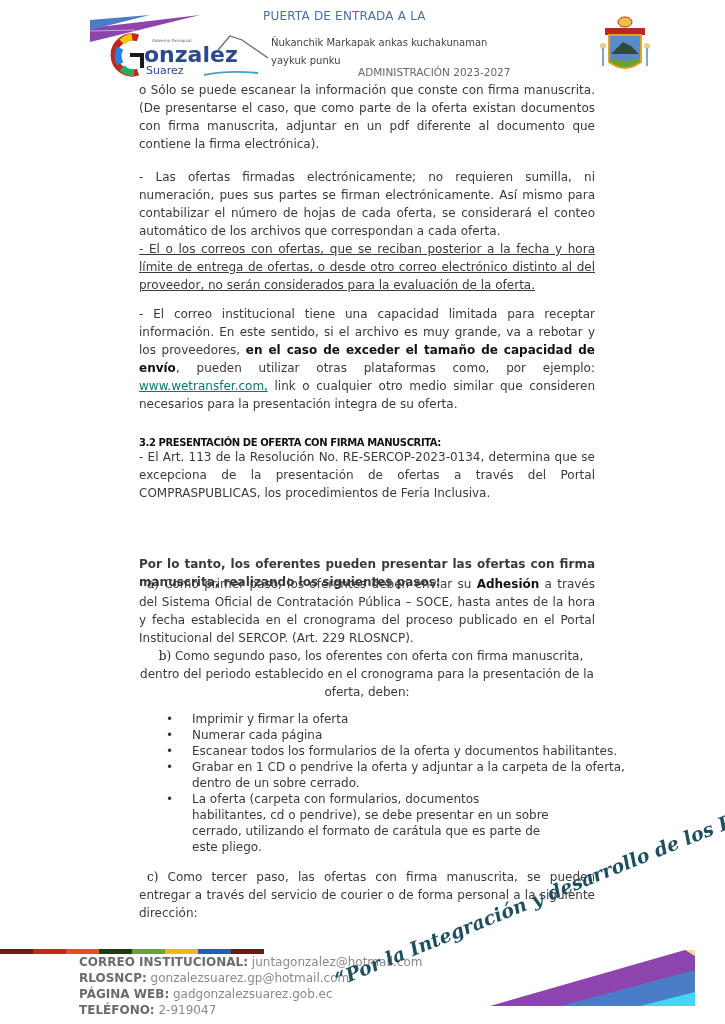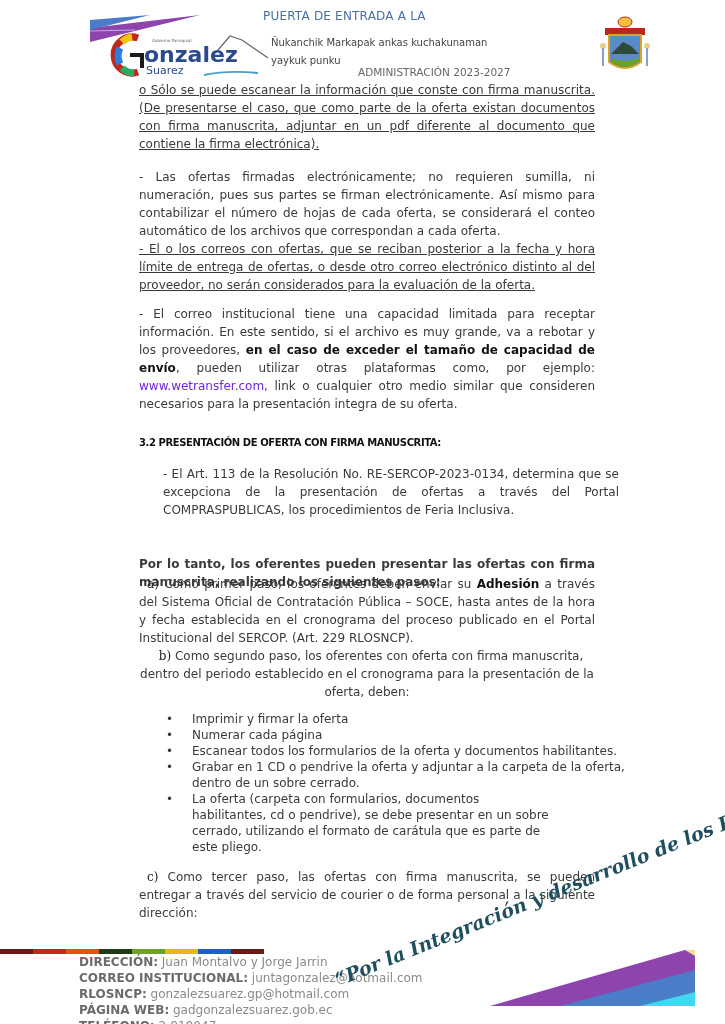--- a/index.html
+++ b/index.html
@@ -11,21 +11,21 @@
   .hdr-wedge { left: 90px; top: 0; width: 110px; height: 42px; }
   .hdr-title { left: 263px; top: 9px; font-size: 12px; color: #4a6fa5; letter-spacing: 0.2px; }
   .hdr-kichwa { left: 271px; top: 34px; font-size: 10px; color: #444; line-height: 18px; width: 260px; }
   .hdr-admin { left: 358px; top: 66px; font-size: 10.5px; font-weight: normal; color: #666; }
   .logo { left: 108px; top: 28px; width: 160px; height: 52px; }
   .coat { left: 595px; top: 14px; width: 60px; height: 66px; }
 
   
   .para { left: 139px; width: 456px; font-size: 12px; line-height: 18px; color: #3a3a3a; text-align: justify; }
   .para b { color: #111; }
-  .link { color: #6d28d9; }
+  .link { color: #0f766e; text-decoration: underline; }
   .heading { left: 139px; top: 437px; font-size: 10px; font-weight: bold; color: #111; letter-spacing: -0.4px; }
   .steplabel { font-family: "DejaVu Serif", serif; color: #222; }
   ul.bullets { position: absolute; left: 150px; top: 711px; width: 460px; margin: 0; padding: 0 0 0 42px;
                font-size: 12px; line-height: 16px; color: #3a3a3a; list-style: none; }
   ul.bullets li { position: relative; }
   ul.bullets li .dot { position: absolute; left: -26px; top: 0; }
 
   
   .stripe { left: 0; top: 949px; height: 5px; display: flex; }
   .stripe div { width: 33px; height: 5px; }
@@ -69,30 +69,30 @@
   <rect x="10" y="14" width="40" height="7" fill="#b42a1c"></rect>
   <path d="M14,21 L46,21 L46,48 Q30,60 14,48 Z" fill="#5a8ac8" stroke="#e0a020" stroke-width="2"></path>
   <path d="M16,40 L28,28 L36,32 L44,40 Z" fill="#2e4a3a"></path>
   <path d="M16,44 Q30,50 44,44 L44,48 Q30,58 16,48 Z" fill="#6aa22a"></path>
   <circle cx="8" cy="32" r="3" fill="#e8d080"></circle>
     <rect x="7" y="34" width="2" height="18" fill="#8aa0c8"></rect>
   <circle cx="52" cy="32" r="3" fill="#e8d080"></circle>
     <rect x="51" y="34" width="2" height="18" fill="#8aa0c8"></rect>
 </svg>
 
-<div class="abs para" style="top:81px;text-decoration:underline;">o Sólo se puede escanear la información que conste con firma manuscrita. (De presentarse el caso, que como parte de la oferta existan documentos con firma manuscrita, adjuntar en un pdf diferente al documento que contiene la firma electrónica).</div>
+<div class="abs para" style="top:81px;">o Sólo se puede escanear la información que conste con firma manuscrita. (De presentarse el caso, que como parte de la oferta existan documentos con firma manuscrita, adjuntar en un pdf diferente al documento que contiene la firma electrónica).</div>
 <div class="abs para" style="top:168px;">- Las ofertas firmadas electrónicamente; no requieren sumilla, ni numeración, pues sus partes se firman electrónicamente. Así mismo para contabilizar el número de hojas de cada oferta, se considerará el conteo automático de los archivos que correspondan a cada oferta.</div>
 <div class="abs para" style="top:240px;text-decoration:underline;">- El o los correos con ofertas, que se reciban posterior a la fecha y hora límite de entrega de ofertas, o desde otro correo electrónico distinto al del proveedor, no serán considerados para la evaluación de la oferta.</div>
 <div class="abs para" style="top:305px;">
   <span>- El correo institucional tiene una capacidad limitada para receptar información. En este sentido, si el archivo es muy grande, va a rebotar y los proveedores, </span><b>en el caso de exceder el tamaño de capacidad de envío</b><span>, pueden utilizar otras plataformas como, por ejemplo: </span><a class="link">www.wetransfer.com,</a><span> link o cualquier otro medio similar que consideren necesarios para la presentación integra de su oferta.</span>
 </div>
 
 <div class="abs heading">3.2 PRESENTACIÓN DE OFERTA CON FIRMA MANUSCRITA:</div>
 
-<div class="abs para" style="top:465px;margin-left:24px;">- El Art. 113 de la Resolución No. RE-SERCOP-2023-0134, determina que se excepciona de la presentación de ofertas a través del Portal COMPRASPUBLICAS, los procedimientos de Feria Inclusiva.</div>
+<div class="abs para" style="top:448px;">- El Art. 113 de la Resolución No. RE-SERCOP-2023-0134, determina que se excepciona de la presentación de ofertas a través del Portal COMPRASPUBLICAS, los procedimientos de Feria Inclusiva.</div>
 <div class="abs para" style="top:555px;font-weight:bold;">Por lo tanto, los oferentes pueden presentar las ofertas con firma manuscrita, realizando los siguientes pasos:</div>
 
 <div class="abs para" style="top:575px; text-indent:8px;">
   <span class="steplabel">a)</span><span> Como primer paso, los oferentes deben enviar su </span><b>Adhesión</b><span> a través del Sistema Oficial de Contratación Pública – SOCE, hasta antes de la hora y fecha establecida en el cronograma del proceso publicado en el Portal Institucional del SERCOP. (Art. 229 RLOSNCP).</span>
 </div>
 <div class="abs para" style="top:647px; text-align:center; text-indent:8px;">
   <span class="steplabel">b)</span><span> Como segundo paso, los oferentes con oferta con firma manuscrita, dentro del periodo establecido en el cronograma para la presentación de la oferta, deben:</span>
 </div>
 
 <ul class="bullets">
@@ -112,21 +112,20 @@
   <div style="background:#c0281c"></div>
   <div style="background:#e0521a"></div>
   <div style="background:#1f3a14"></div>
   <div style="background:#6aa22a"></div>
   <div style="background:#e8b81e"></div>
   <div style="background:#1f5fbf"></div>
   <div style="background:#6b1a12"></div>
 </div>
 
 <div class="abs foot">
-  <div><b>DIRECCIÓN:</b><span> Juan Montalvo y Jorge Jarrin</span></div>
   <div><b>CORREO INSTITUCIONAL:</b><span> juntagonzalez@hotmail.com</span></div>
   <div><b>RLOSNCP:</b><span> gonzalezsuarez.gp@hotmail.com</span></div>
   <div><b>PÁGINA WEB:</b><span> gadgonzalezsuarez.gob.ec</span></div>
   <div><b>TELÉFONO:</b><span> 2-919047</span></div>
 </div>
 
 <div class="abs slogan" style="top:968px;">“Por la Integración y desarrollo de los Pueblos”</div>
 
 <svg class="abs foot-wedge" viewBox="0 0 205 58">
   <polygon points="0,56 195,0 205,0 205,56" fill="#8e44ad"></polygon>

